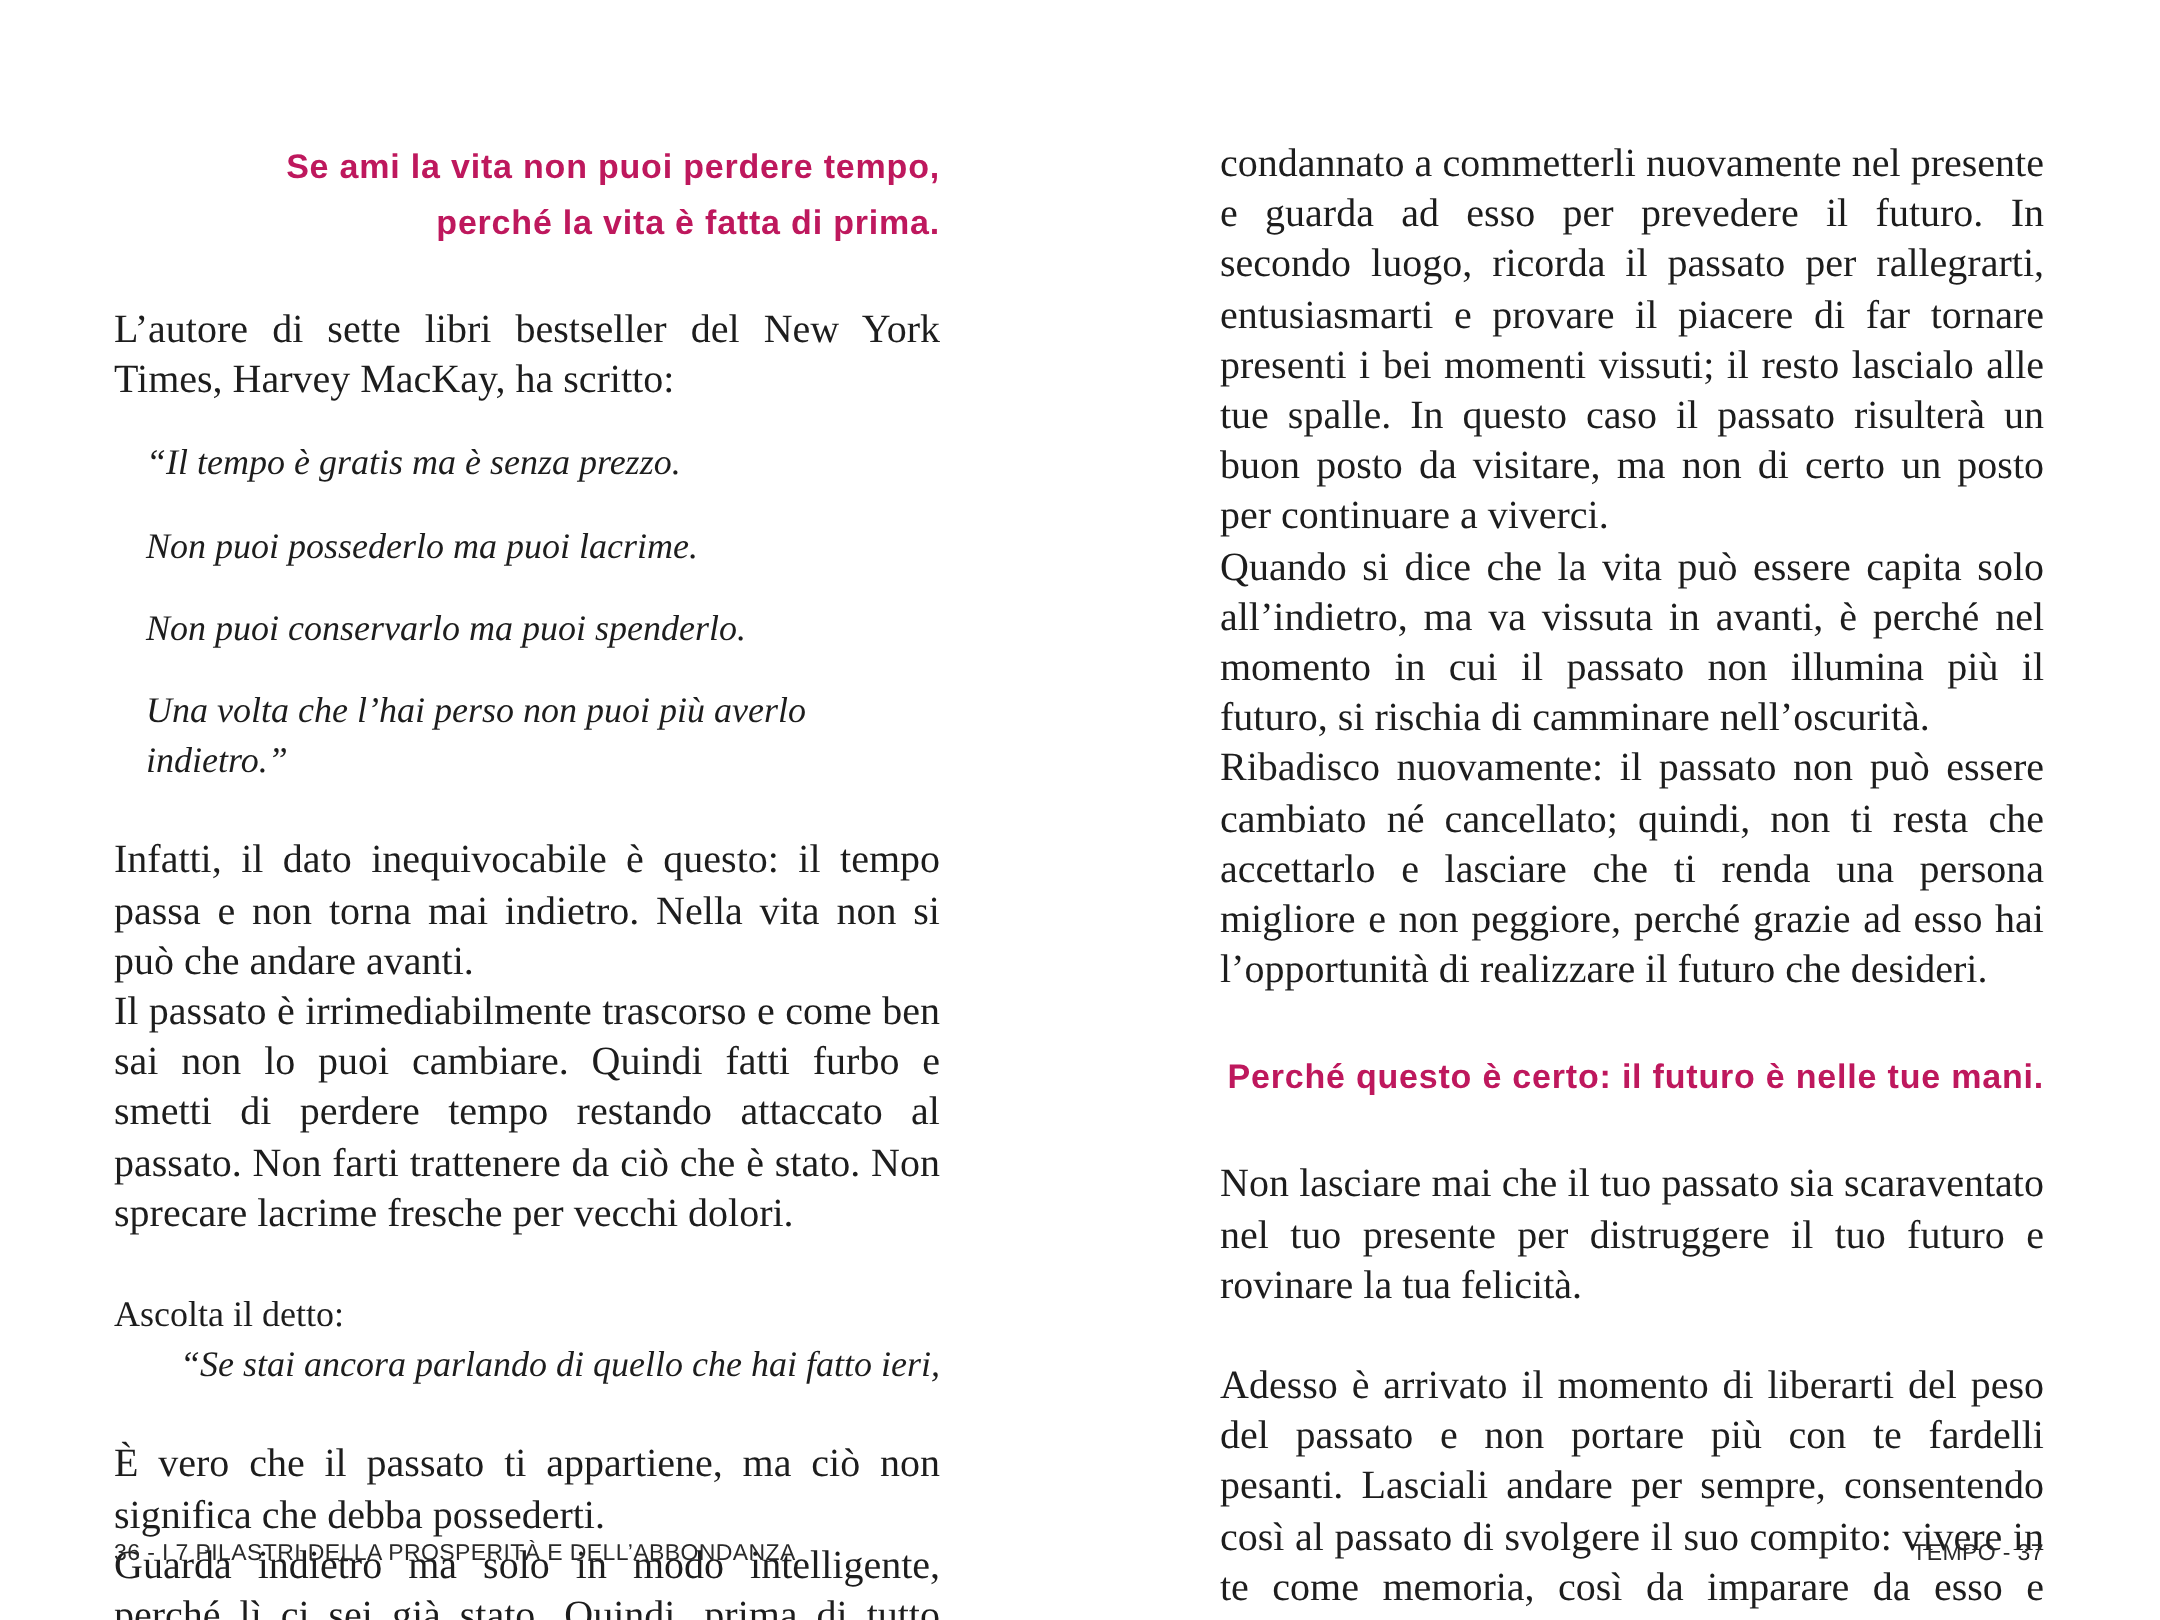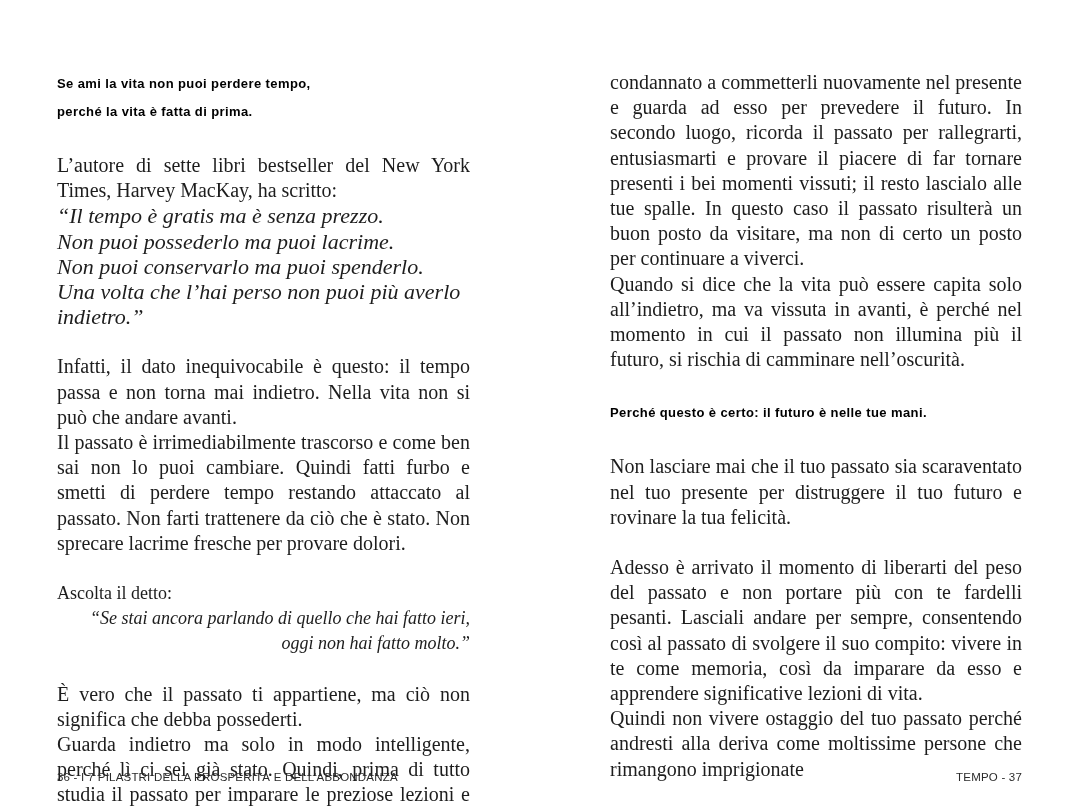--- a/index.html
+++ b/index.html
@@ -25,34 +25,34 @@
 
   .body-text {
     font-family: "Liberation Serif", serif;
     font-size: 20px;
     line-height: 25.2px;
     text-align: justify;
     margin: 0;
   }
   .quote-line {
     font-family: "Liberation Serif", serif;
-    font-size: 22px;
+    font-size: 18px;
     line-height: 25.2px;
     font-style: italic;
     text-align: left;
-    margin: 0;
+    margin: 16px;
   }
   .blue-heading {
     font-family: "Liberation Sans", sans-serif;
     font-weight: bold;
-    font-size: 13px;
+    font-size: 17px;
     line-height: 28px;
     letter-spacing: 0.4px;
-    text-align: left;
-    color: #000000;
+    text-align: right;
+    color: #be185d;
     margin: 0;
   }
   .left-heading { margin-bottom: 27px; }
 
   .centered-line {
     font-size: 18px;
     line-height: 25.2px;
     text-align: left;
     margin: 0;
   }
@@ -91,35 +91,35 @@
   <p class="body-text">L’autore di sette libri bestseller del New York Times, Harvey MacKay, ha scritto:</p>
 
   <div>
     <p class="quote-line">“Il tempo è gratis ma è senza prezzo.</p>
     <p class="quote-line">Non puoi possederlo ma puoi lacrime.</p>
     <p class="quote-line">Non puoi conservarlo ma puoi spenderlo.</p>
     <p class="quote-line">Una volta che l’hai perso non puoi più averlo indietro.”</p>
   </div>
 
   <p class="body-text gap-before">Infatti, il dato inequivocabile è questo: il tempo passa e non torna mai indietro. Nella vita non si può che andare avanti.</p>
-  <p class="body-text">Il passato è irrimediabilmente trascorso e come ben sai non lo puoi cambiare. Quindi fatti furbo e smetti di perdere tempo restando attaccato al passato. Non farti trattenere da ciò che è stato. Non sprecare lacrime fresche per provare dolori.</p>
+  <p class="body-text">Il passato è irrimediabilmente trascorso e come ben sai non lo puoi cambiare. Quindi fatti furbo e smetti di perdere tempo restando attaccato al passato. Non farti trattenere da ciò che è stato. Non sprecare lacrime fresche per vecchi dolori.</p>
 
   <p class="centered-line gap-before">Ascolta il detto:</p>
   <div>
     <p class="centered-italic">“Se stai ancora parlando di quello che hai fatto ieri,</p>
-    <p class="centered-italic">oggi non hai fatto molto.”</p>
   </div>
 
   <p class="body-text gap-before">È vero che il passato ti appartiene, ma ciò non significa che debba possederti.</p>
   <p class="body-text">Guarda indietro ma solo in modo intelligente, perché lì ci sei già stato. Quindi, prima di tutto studia il passato per imparare le preziose lezioni e non ripetere gli stessi errori, così da non essere</p>
 </section>
 
 <section class="col col-right">
   <p class="body-text">condannato a commetterli nuovamente nel presente e guarda ad esso per prevedere il futuro. In secondo luogo, ricorda il passato per rallegrarti, entusiasmarti e provare il piacere di far tornare presenti i bei momenti vissuti; il resto lascialo alle tue spalle. In questo caso il passato risulterà un buon posto da visitare, ma non di certo un posto per continuare a viverci.</p>
   <p class="body-text">Quando si dice che la vita può essere capita solo all’indietro, ma va vissuta in avanti, è perché nel momento in cui il passato non illumina più il futuro, si rischia di camminare nell’oscurità.</p>
+  <p class="body-text">Ribadisco nuovamente: il passato non può essere cambiato né cancellato; quindi, non ti resta che accettarlo e lasciare che ti renda una persona migliore e non peggiore, perché grazie ad esso hai l’opportunità di realizzare il futuro che desideri.</p>
 
   <p class="blue-heading gap-before-lg">Perché questo è certo: il futuro è nelle tue mani.</p>
 
   <p class="body-text gap-before-lg">Non lasciare mai che il tuo passato sia scaraventato nel tuo presente per distruggere il tuo futuro e rovinare la tua felicità.</p>
   <p class="body-text gap-before">Adesso è arrivato il momento di liberarti del peso del passato e non portare più con te fardelli pesanti. Lasciali andare per sempre, consentendo così al passato di svolgere il suo compito: vivere in te come memoria, così da imparare da esso e apprendere significative lezioni di vita.</p>
   <p class="body-text">Quindi non vivere ostaggio del tuo passato perché andresti alla deriva come moltissime persone che rimangono imprigionate</p>
 </section>
 
 <div class="footer footer-left">36  -  I 7 PILASTRI DELLA PROSPERITÀ E DELL’ABBONDANZA</div>
 <div class="footer footer-right">TEMPO  -  37</div>

